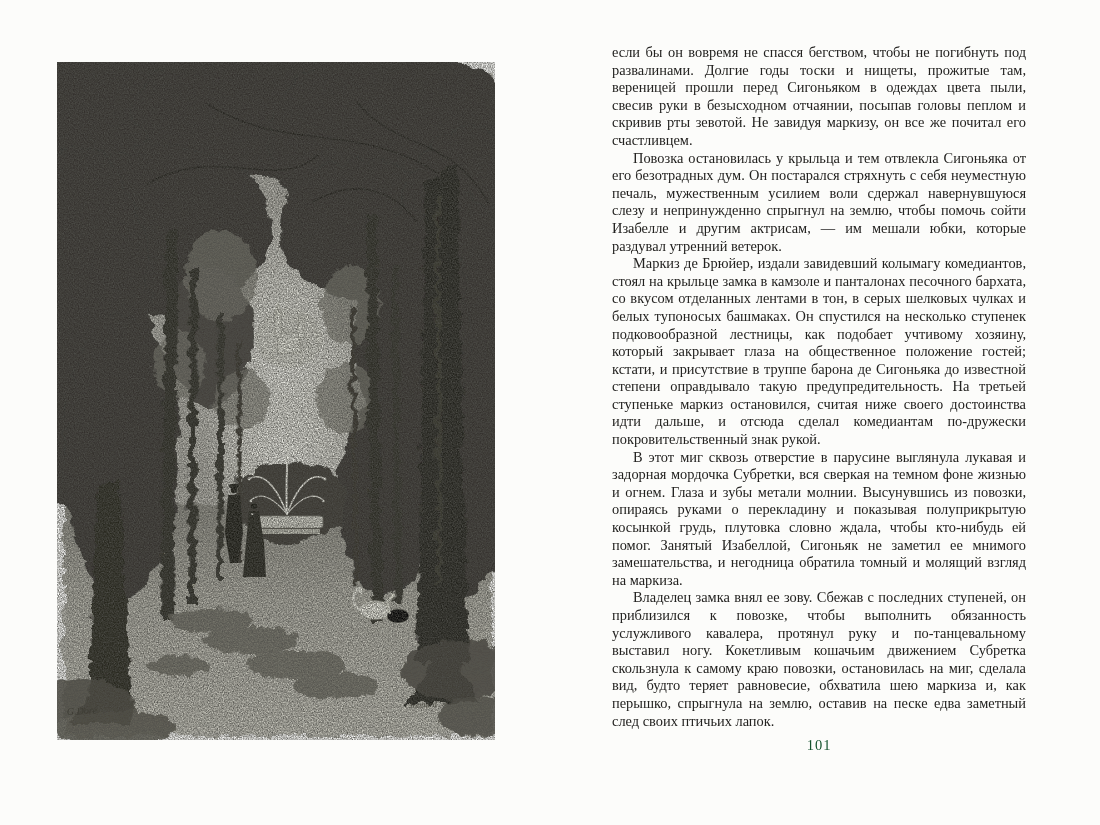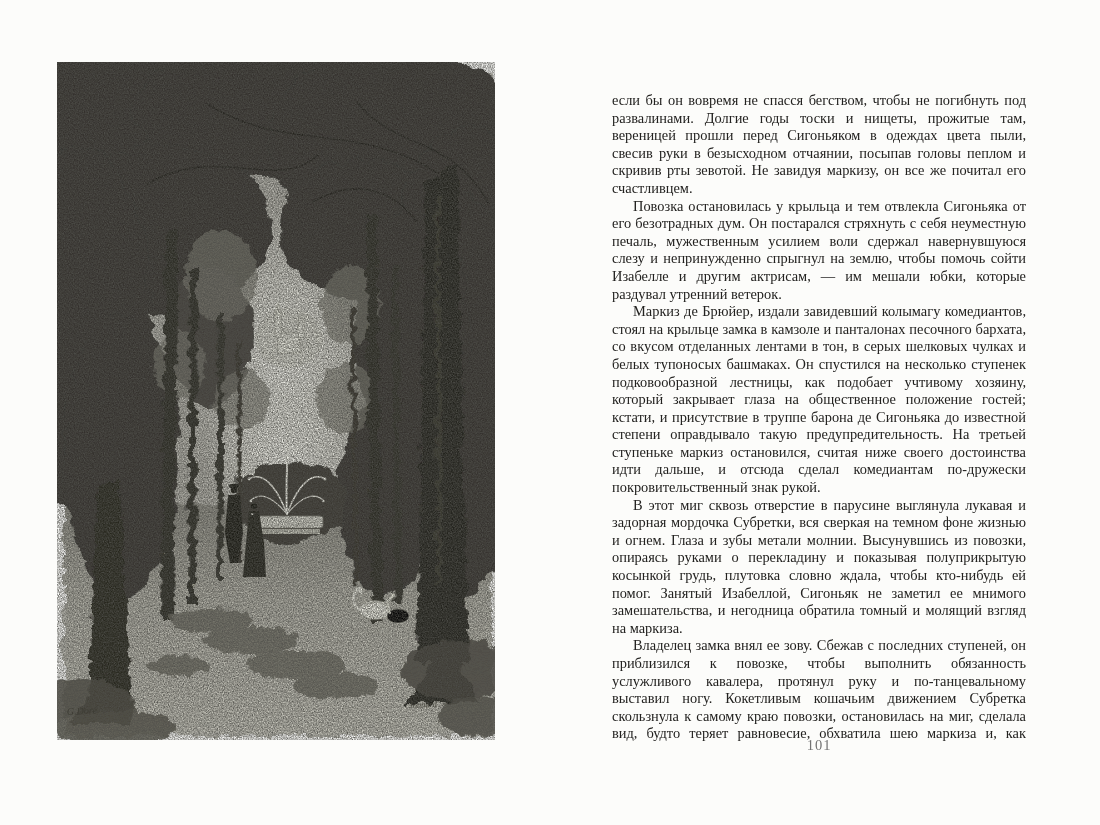--- a/index.html
+++ b/index.html
@@ -20,24 +20,24 @@
     position:absolute;left:612px;top:44px;width:414px;height:700px;
     color:#232220;
     font-size:14.4px;line-height:17.6px;
     text-align:justify;
     overflow:hidden;
   }
   .text-column p.para{
     margin:0;text-indent:21px;
     hyphens:none;
   }
-  .text-column p.para.no-indent{text-indent:0;margin-top:48px;}
+  .text-column p.para.no-indent{text-indent:0;}
   .page-number{
     position:absolute;left:612px;top:737px;width:414px;
-    text-align:center;color:#737373;
+    text-align:center;color:#14532d;
     font-size:14.5px;letter-spacing:1px;
   }
 </style>
 </head>
 <body>
 
 <div class="spread">
 
   <figure class="illustration" aria-label="Engraving of a shadowed park avenue: tall trees arch over a path where a couple strolls toward a sparkling fountain; swans rest beside the walk and a small chateau with turrets gleams in a distant pool of light">
     <svg viewBox="0 0 438 678" xmlns="http://www.w3.org/2000/svg">

